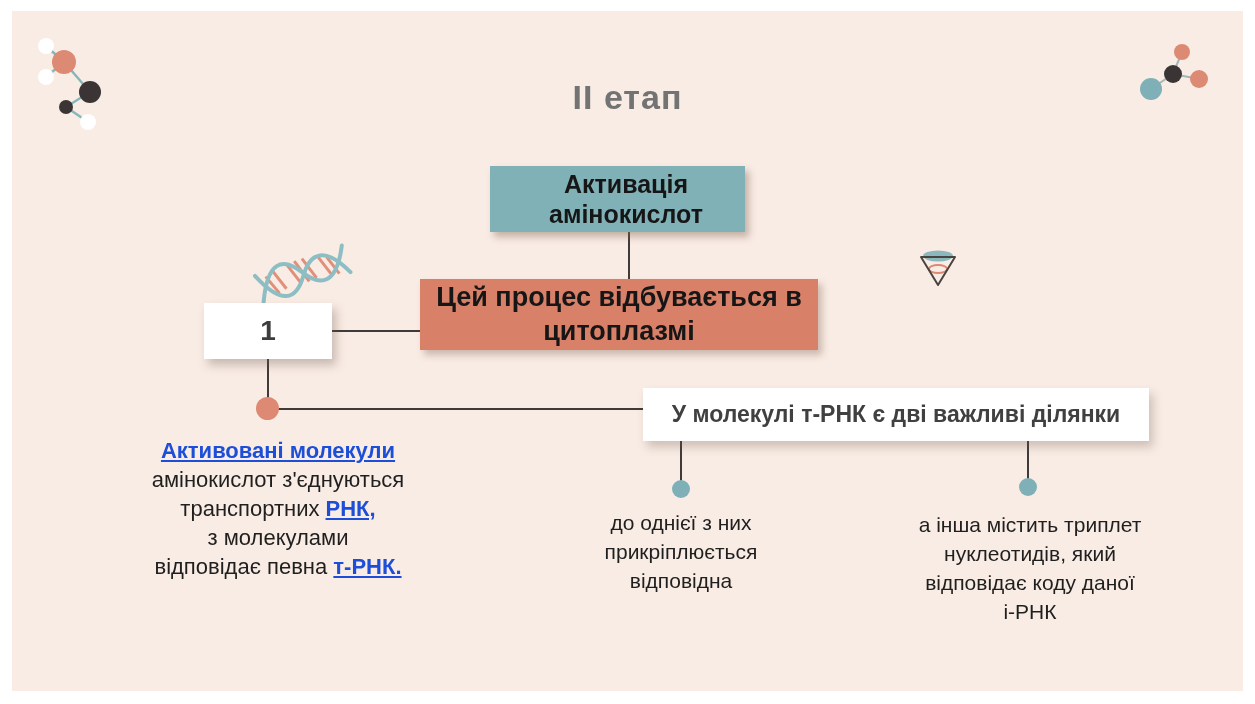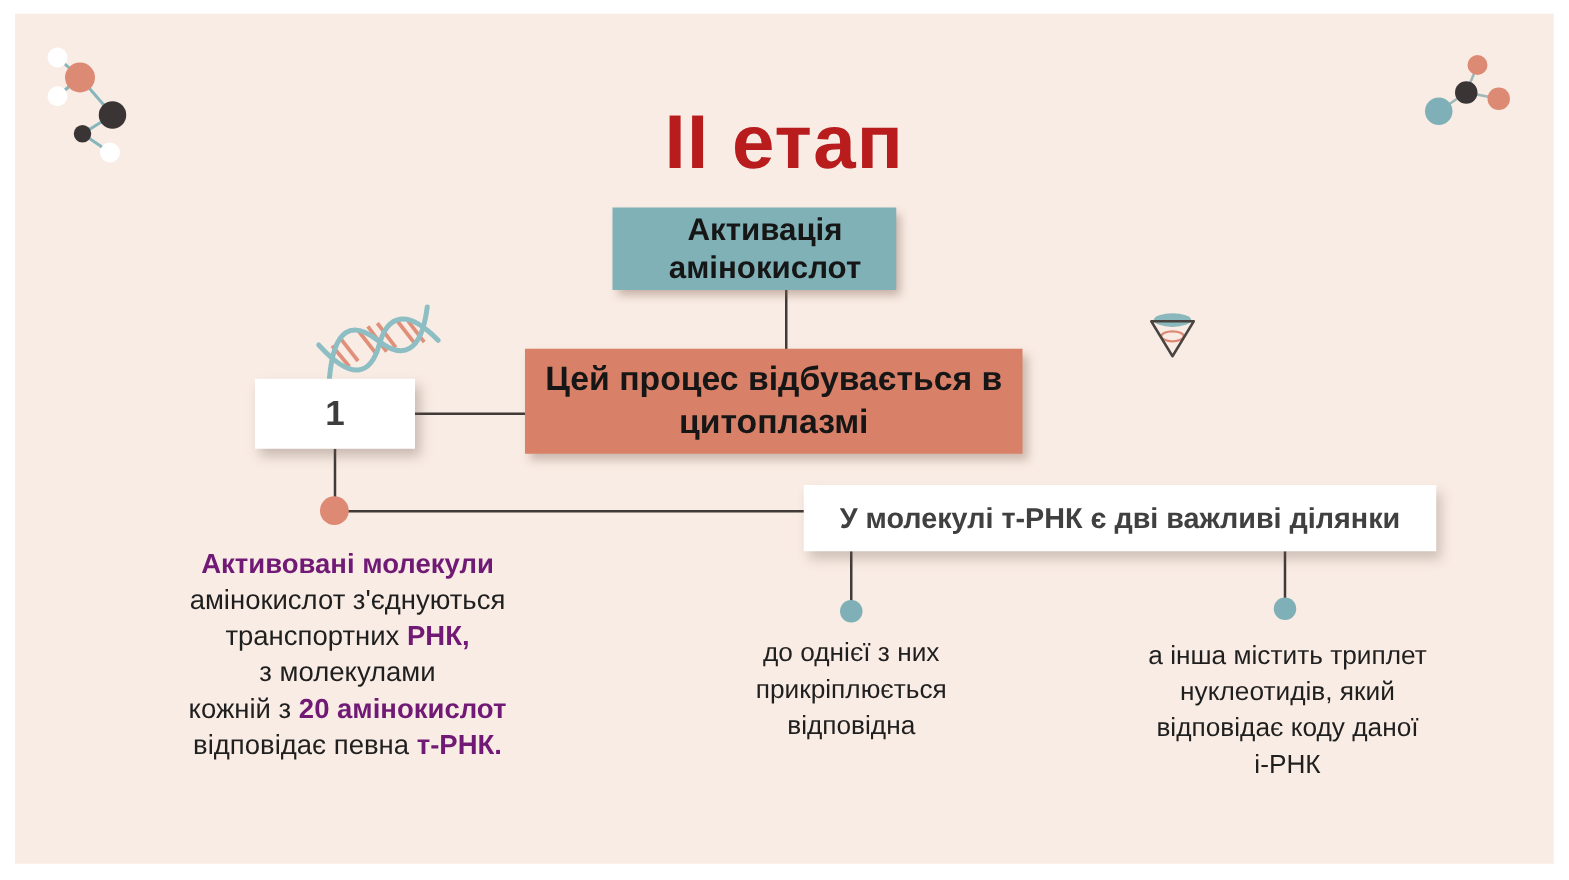--- a/index.html
+++ b/index.html
@@ -8,36 +8,36 @@
 
   .slide { position: relative; width: 1255px; height: 704px; background: #ffffff; }
   .canvas {
     position: absolute; left: 12px; top: 11px; right: 12px; bottom: 13px;
     background: #f9ece4;
   }
 
   .title {
     position: absolute; left: 0; right: 0; top: 78px;
     text-align: center;
-    font-size: 61px; font-weight: 800; color: #b91c1c;
+    font-size: 34px; font-weight: 800; color: #737373;
     letter-spacing: 1px;
   }
 
   .node {
     position: absolute; display: flex; align-items: center; justify-content: center;
     text-align: center; font-weight: 700; color: #161616;
   }
   .node-activation {
-    left: 490px; top: 166px; width: 227px; height: 66px;
+    left: 490px; top: 166px; width: 255px; height: 66px;
     background: #7fb1b7; font-size: 25px; line-height: 1.2;
     box-shadow: 4px 5px 7px rgba(135,105,90,0.45);
     padding-left: 17px;
   }
   .node-process {
-    left: 420px; top: 279px; width: 398px; height: 84px;
+    left: 420px; top: 279px; width: 398px; height: 71px;
     background: #d98069; font-size: 27px; line-height: 1.25;
     box-shadow: 4px 5px 7px rgba(135,105,90,0.40);
   }
   .node-step {
     left: 204px; top: 303px; width: 128px; height: 56px;
     background: #ffffff; font-size: 28px; font-weight: 700; color: #3d3d3d;
     box-shadow: 4px 6px 9px rgba(110,90,80,0.35);
   }
   .node-bar {
     left: 643px; top: 388px; width: 506px; height: 53px;
@@ -47,21 +47,21 @@
 
   .line { position: absolute; background: #403a38; }
 
   .dot { position: absolute; border-radius: 50%; }
   .dot-salmon { left: 256px; top: 397px; width: 23px; height: 23px; background: #dd8973; }
   .dot-teal-mid { left: 672px; top: 480px; width: 18px; height: 18px; background: #7fb0b8; }
   .dot-teal-right { left: 1019px; top: 478px; width: 18px; height: 18px; background: #7fb0b8; }
 
   .note { position: absolute; text-align: center; color: #1f1f1f; }
   .note-left  { left: 108px; top: 436px; width: 340px; font-size: 22px; line-height: 29px; }
-  .note-left b { color: #701a75; }
+  .note-left b { color: #1d4ed8; text-decoration: underline; }
   .note-mid   { left: 581px; top: 508px; width: 200px; font-size: 21px; line-height: 29px; }
   .note-right { left: 874px; top: 510px; width: 312px; font-size: 21px; line-height: 29px; }
 
   .deco { position: absolute; }
   .deco-mol-left { left: 18px; top: 22px; }
   .deco-mol-right { left: 1126px; top: 31px; }
   .deco-dna { left: 253px; top: 237px; }
   .deco-funnel { left: 916px; top: 243px; }
 </style>
 </head>
@@ -146,21 +146,20 @@
 
   <div class="dot dot-salmon"></div>
   <div class="dot dot-teal-mid"></div>
   <div class="dot dot-teal-right"></div>
 
   <div class="note note-left">
     <div><b>Активовані молекули</b></div>
     <div><span>амінокислот з'єднуються</span></div>
     <div><span>транспортних </span><b>РНК,</b></div>
     <div><span>з молекулами</span></div>
-    <div><span>кожній з </span><b>20 амінокислот</b></div>
     <div><span>відповідає певна </span><b>т-РНК.</b></div>
   </div>
 
   <div class="note note-mid">
     <div>до однієї з них</div>
     <div>прикріплюється</div>
     <div>відповідна</div>
   </div>
 
   <div class="note note-right">

